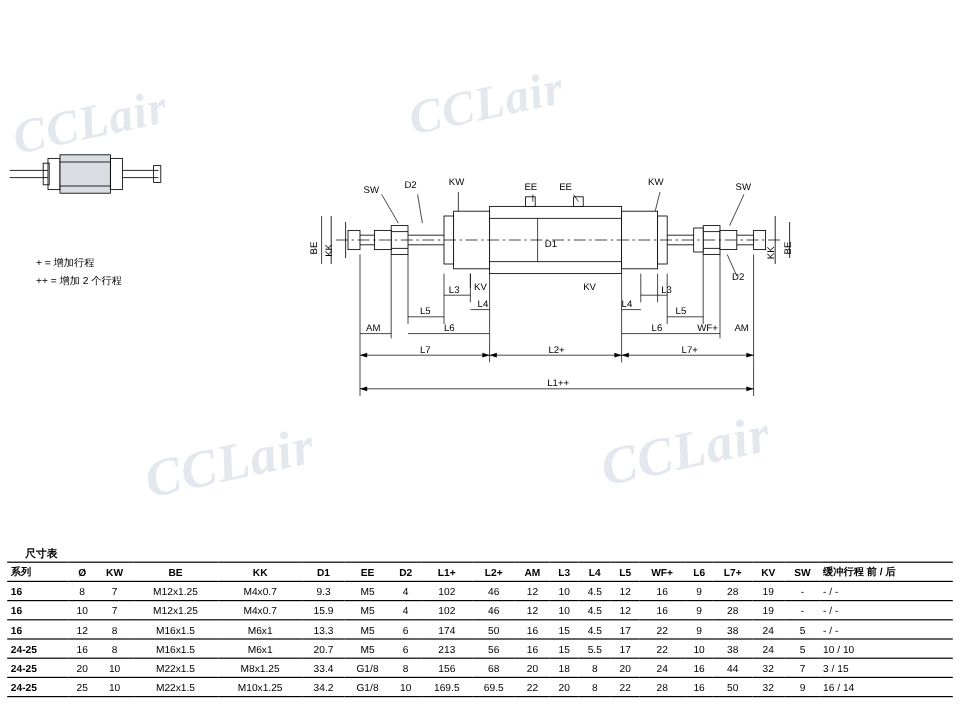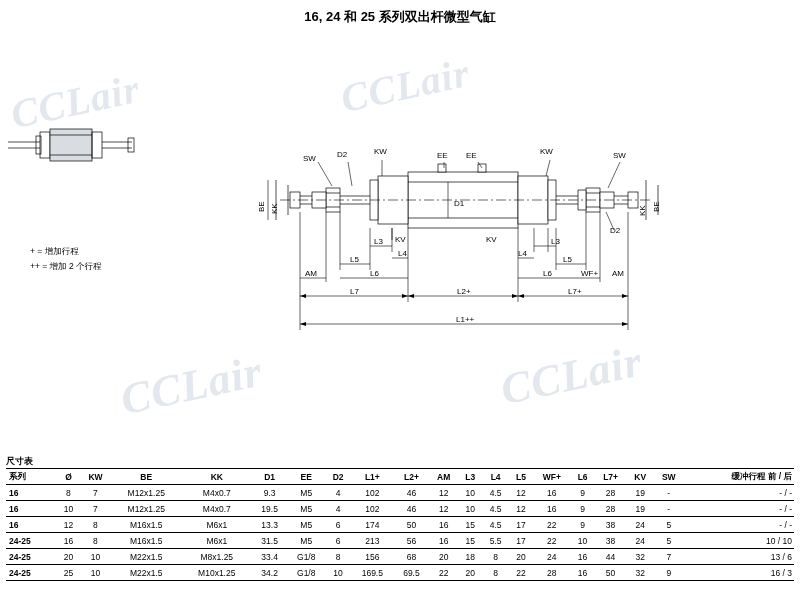--- a/index.html
+++ b/index.html
@@ -27,54 +27,53 @@
   .title{
     position:absolute;top:8px;left:0;width:800px;text-align:center;
     font-size:13px;font-weight:bold;z-index:3;
   }
 
   
   .drawing{position:absolute;left:0;top:30px;width:800px;height:330px;z-index:2;}
   .drawing svg{display:block;}
 
   
-  .notes{position:absolute;left:30px;top:212px;font-size:8.5px;line-height:15px;z-index:3;margin-top:32px;}
+  .notes{position:absolute;left:30px;top:212px;font-size:8.5px;line-height:15px;z-index:3;}
 
   
   .tbl-label{
-    position:absolute;left:6px;top:455px;font-size:9px;font-weight:bold;z-index:3;
+    position:absolute;left:21px;top:455px;font-size:9px;font-weight:bold;z-index:3;
   }
   table.dims{
     position:absolute;left:6px;top:468px;width:788px;
     border-collapse:collapse;font-size:8.5px;z-index:3;background:transparent;
   }
   table.dims th,table.dims td{
     border-top:1px solid #000;border-bottom:1px solid #000;
     padding:1px 2px;text-align:center;white-space:nowrap;
     font-weight:normal;height:13px;
   }
   table.dims thead th{font-weight:bold;border-bottom:1px solid #000;}
   table.dims td.sr{font-weight:bold;text-align:left;padding-left:3px;}
   table.dims th.sr{text-align:left;padding-left:3px;}
-  table.dims th.last,table.dims td.last{text-align:right;}
+  table.dims th.last,table.dims td.last{text-align:left;}
   table.dims tr td{border-top:none;}
   table.dims tr{border-bottom:1px solid #000;}
   table.dims .col-sr{width:46px;}
 </style>
 </head>
 <body>
 
 <div class="page">
 
   <div class="wm" style="left:10px;top:78px;font-size:40px;transform:rotate(-12deg);">CCLair</div>
   <div class="wm" style="left:340px;top:62px;font-size:40px;transform:rotate(-12deg);">CCLair</div>
   <div class="wm" style="left:120px;top:360px;font-size:44px;transform:rotate(-12deg);">CCLair</div>
   <div class="wm" style="left:500px;top:350px;font-size:44px;transform:rotate(-12deg);">CCLair</div>
 
-  <div class="title">16, 24 和 25 系列双出杆微型气缸</div>
 
   <div class="notes">
     <div>+ = 增加行程</div>
     <div>++ = 增加 2 个行程</div>
   </div>
 
   <div class="drawing">
   <svg width="800" height="330" viewBox="0 0 800 330" xmlns="http://www.w3.org/2000/svg">
     <g stroke="#000" fill="none" stroke-width="0.7">
 
@@ -298,21 +297,21 @@
         <td>19</td>
         <td>-</td>
         <td class="last">- / -</td>
       </tr>
       <tr>
         <td class="sr">16</td>
         <td>10</td>
         <td>7</td>
         <td>M12x1.25</td>
         <td>M4x0.7</td>
-        <td>19.5</td>
+        <td>15.9</td>
         <td>M5</td>
         <td>4</td>
         <td>102</td>
         <td>46</td>
         <td>12</td>
         <td>10</td>
         <td>4.5</td>
         <td>12</td>
         <td>16</td>
         <td>9</td>
@@ -342,21 +341,21 @@
         <td>24</td>
         <td>5</td>
         <td class="last">- / -</td>
       </tr>
       <tr>
         <td class="sr">24-25</td>
         <td>16</td>
         <td>8</td>
         <td>M16x1.5</td>
         <td>M6x1</td>
-        <td>31.5</td>
+        <td>20.7</td>
         <td>M5</td>
         <td>6</td>
         <td>213</td>
         <td>56</td>
         <td>16</td>
         <td>15</td>
         <td>5.5</td>
         <td>17</td>
         <td>22</td>
         <td>10</td>
@@ -378,21 +377,21 @@
         <td>68</td>
         <td>20</td>
         <td>18</td>
         <td>8</td>
         <td>20</td>
         <td>24</td>
         <td>16</td>
         <td>44</td>
         <td>32</td>
         <td>7</td>
-        <td class="last">13 / 6</td>
+        <td class="last">3 / 15</td>
       </tr>
       <tr>
         <td class="sr">24-25</td>
         <td>25</td>
         <td>10</td>
         <td>M22x1.5</td>
         <td>M10x1.25</td>
         <td>34.2</td>
         <td>G1/8</td>
         <td>10</td>
@@ -400,18 +399,18 @@
         <td>69.5</td>
         <td>22</td>
         <td>20</td>
         <td>8</td>
         <td>22</td>
         <td>28</td>
         <td>16</td>
         <td>50</td>
         <td>32</td>
         <td>9</td>
-        <td class="last">16 / 3</td>
+        <td class="last">16 / 14</td>
       </tr>
     </tbody>
   </table>
 
 </div>
 
 </body></html>

